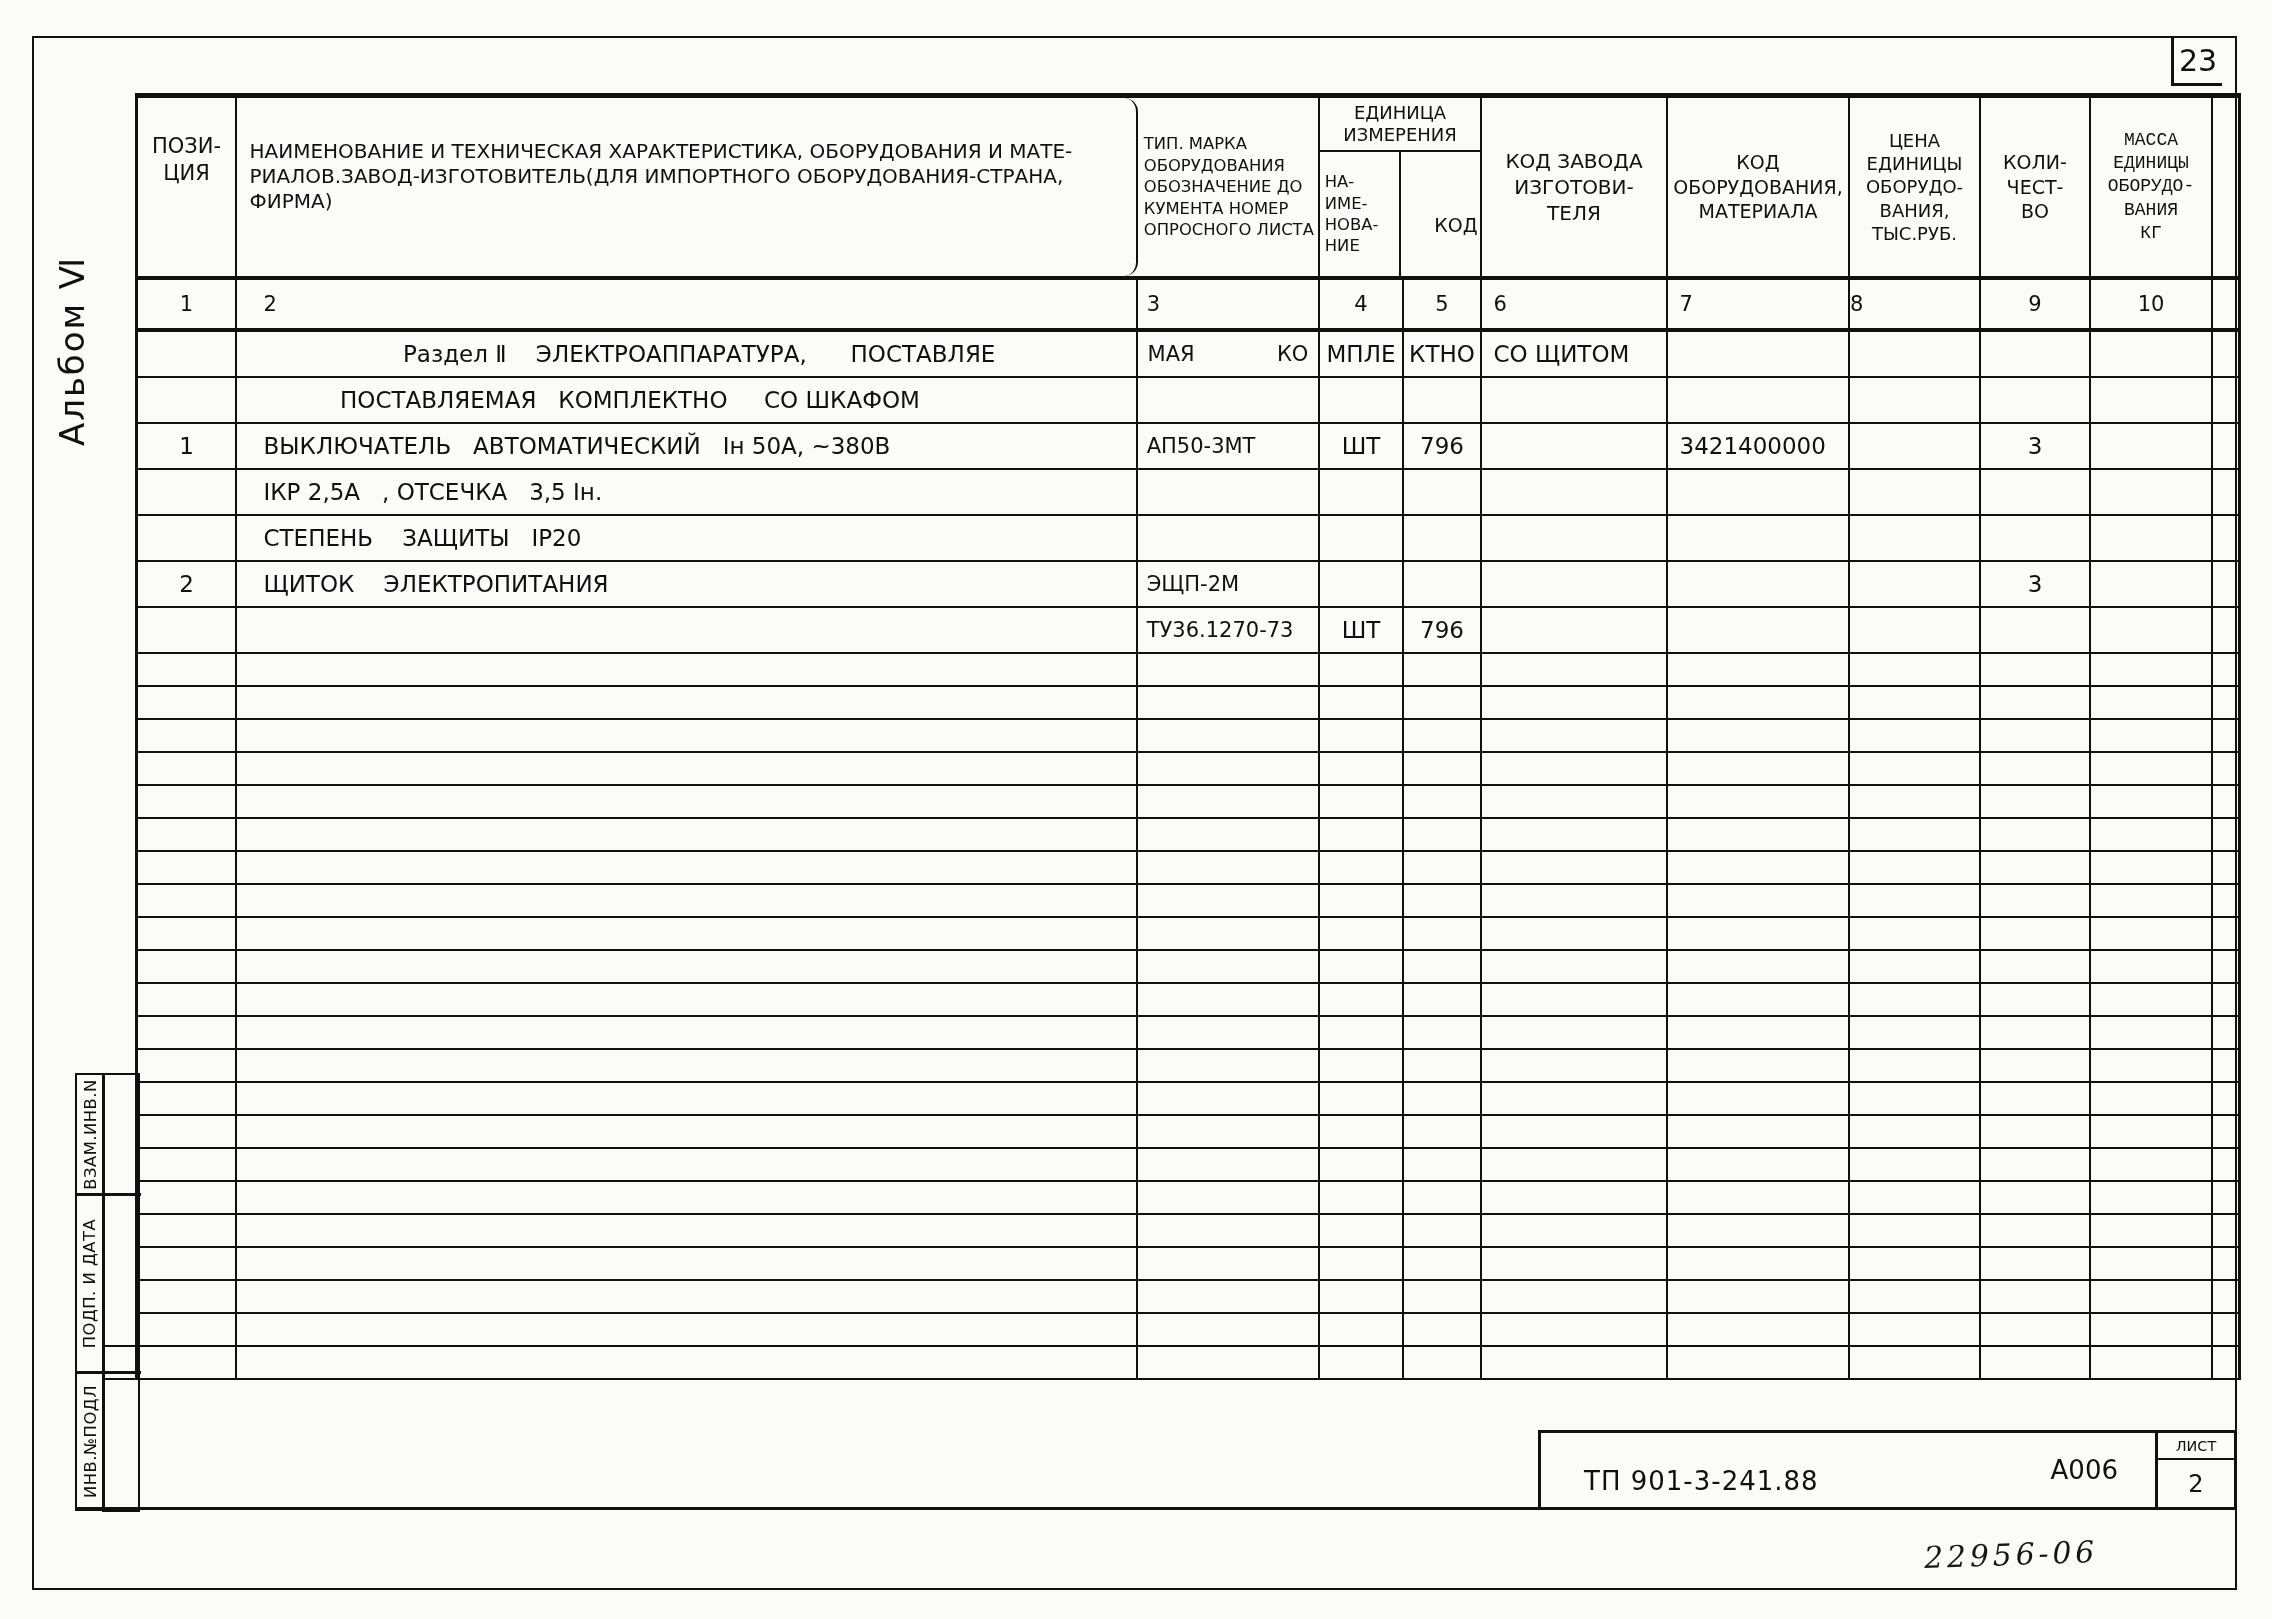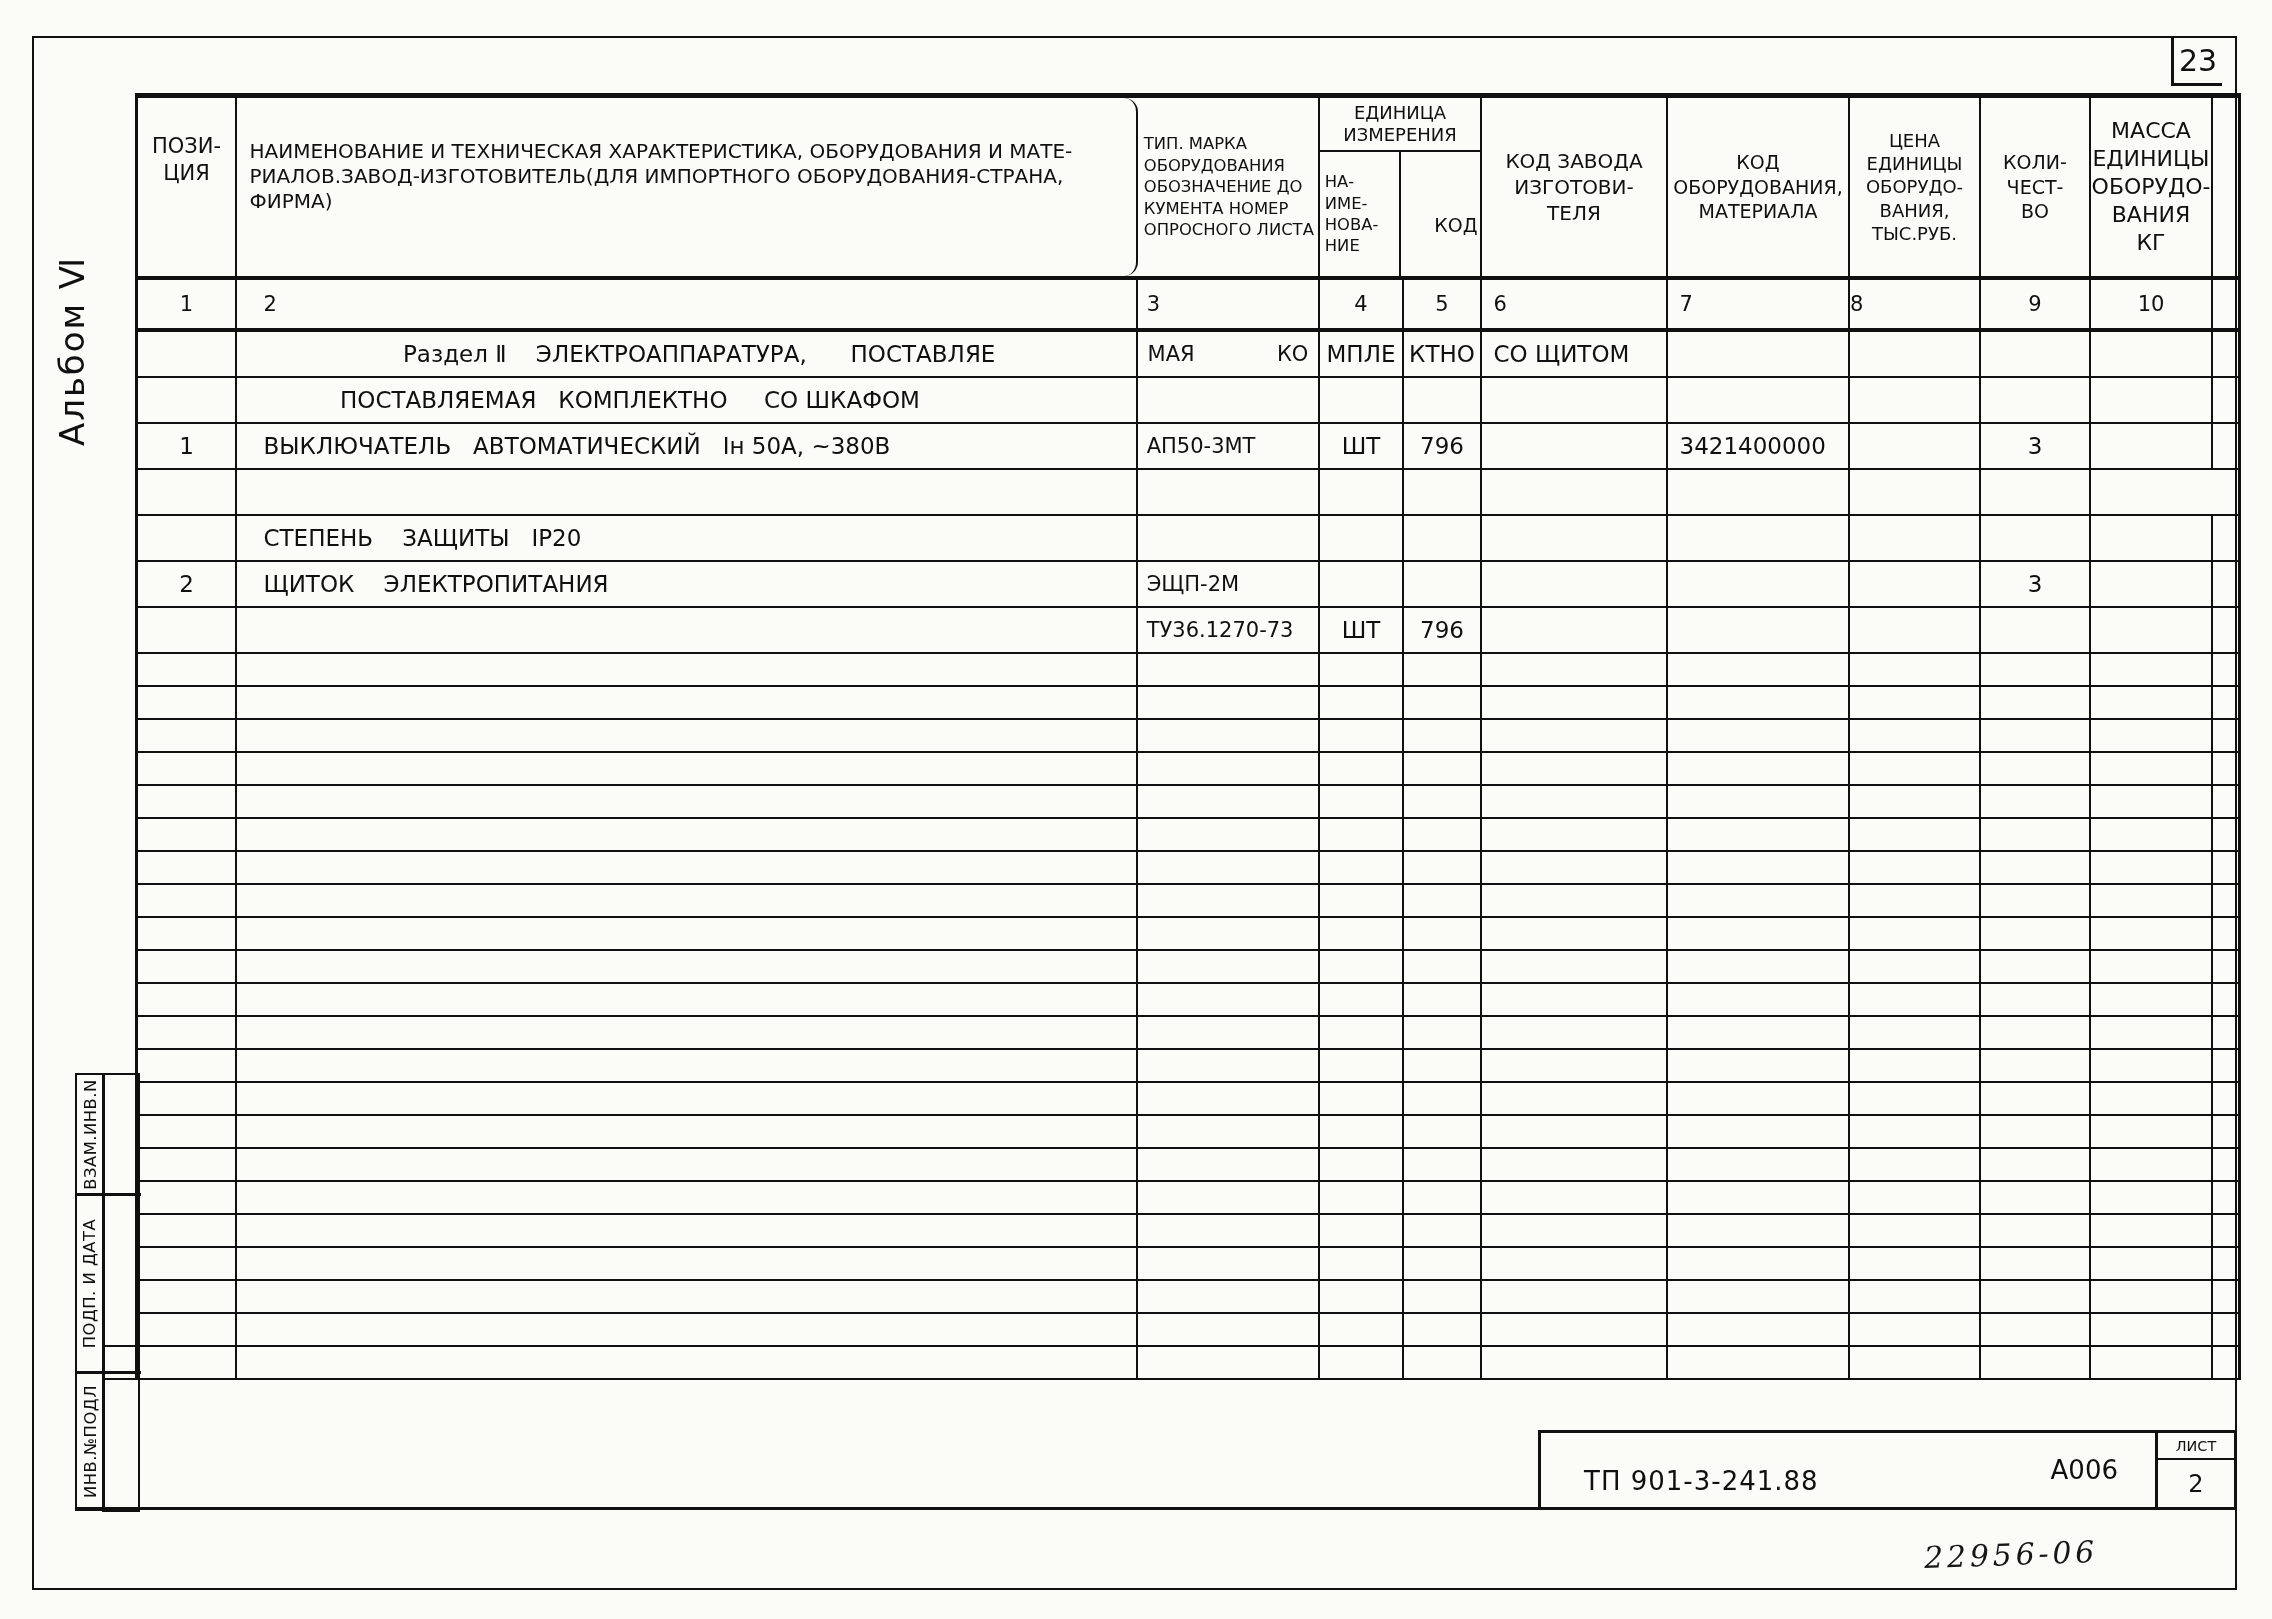--- a/index.html
+++ b/index.html
@@ -80,21 +80,21 @@
   .hu-bot{flex:1;display:flex;gap:31px;}
   .hu-name{width:81px;border-right:2.4px solid var(--ink);box-sizing:border-box;
            display:flex;align-items:center;white-space:pre-line;font-size:16.4px;
            padding-left:4.8px;line-height:1.3;text-align:left;}
   .hu-code{flex:1;display:flex;align-items:flex-end;justify-content:center;
            font-size:19px;padding-bottom:38px;}
   .h-factory{font-size:20px;}
   .h-eqcode{font-size:19px;}
   .h-price{font-size:18px;line-height:1.28;}
   .h-qty{font-size:19px;}
-  .h-mass{font-size:22px;line-height:1.28;}
+  .h-mass{font-size:18px;line-height:1.28;font-family:Liberation Mono, monospace;}
   .numrow{height:48px;border-bottom:4.8px solid var(--ink);}
   .numrow .cell{font-size:21px;}
   .trow{height:44px;border-bottom:2.9px solid var(--ink);}
   .erow{height:31px;}
   .trow.wide{margin-left:-35px;}
   .cell{
     border-right:2.4px solid var(--ink);box-sizing:border-box;
     display:flex;align-items:center;white-space:pre;
     font-size:23px;overflow:visible;
   }
@@ -248,20 +248,21 @@
         <div class="cell c5">796</div>
         <div class="cell c6"></div>
         <div class="cell c7">3421400000</div>
         <div class="cell c8"></div>
         <div class="cell c9">3</div>
         <div class="cell c10"></div>
         <div class="cell c11"></div>
       </div>
       <div class="trow grid r-item-1-cont-1">
         <div class="cell c1"></div>
+        <div class="cell c2">IКР 2,5А   , ОТСЕЧКА   3,5 Iн.</div>
         <div class="cell c3"></div>
         <div class="cell c4"></div>
         <div class="cell c5"></div>
         <div class="cell c6"></div>
         <div class="cell c7"></div>
         <div class="cell c8"></div>
         <div class="cell c9"></div>
         <div class="cell c10"></div>
         <div class="cell c11"></div>
       </div>

